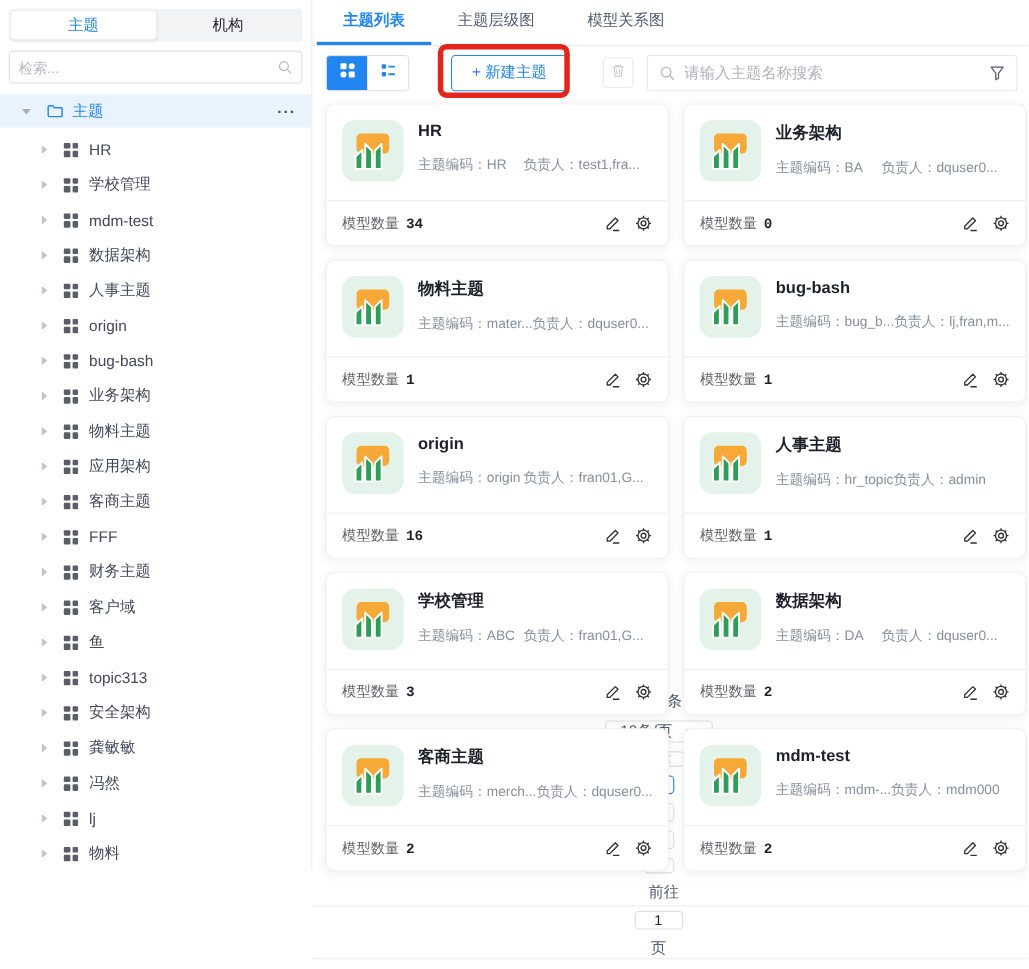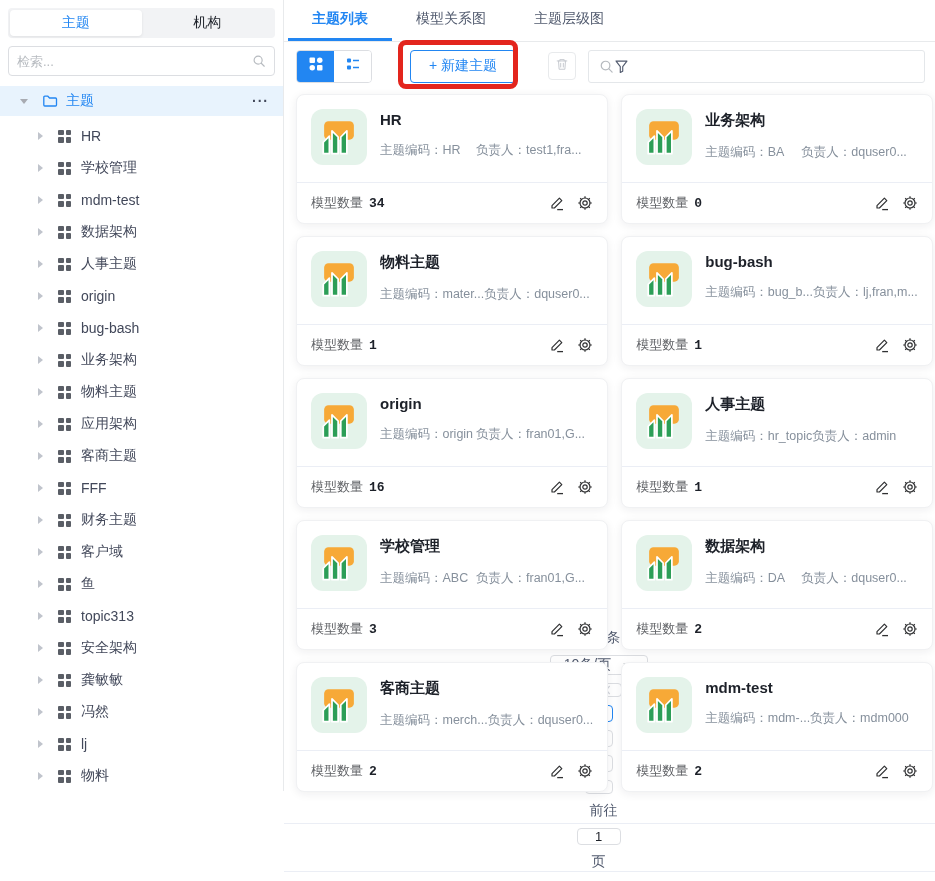--- a/index.html
+++ b/index.html
@@ -363,25 +363,25 @@
 
   <main class="main">
 
     <div class="tabbar">
 
         <div class="mtab active">
           <span>主题列表</span>
         </div>
 
         <div class="mtab">
+          <span>主题层级图</span>
+        </div>
+
+        <div class="mtab">
           <span>模型关系图</span>
-        </div>
-
-        <div class="mtab">
-          <span>主题层级图</span>
         </div>
 
     </div>
 
     <div class="toolbar">
       <div class="view-group">
         <div class="view-btn active">
           <span>
             <svg width="16" height="16" viewBox="0 0 16 16" fill="currentColor">
                 <rect x="1.5" y="1.5" width="5.5" height="5.5" rx="1"></rect>
@@ -413,20 +413,21 @@
         </span>
       </div>
 
       <div class="main-search">
         <span class="icon-gray">
           <svg width="15" height="15" viewBox="0 0 16 16">
               <circle cx="7" cy="7" r="4.6" fill="none" stroke="currentColor" stroke-width="1.3"></circle>
               <line x1="10.6" y1="10.6" x2="14" y2="14" stroke="currentColor" stroke-width="1.3" stroke-linecap="round"></line>
             </svg>
         </span>
+        <input type="text" placeholder="请输入主题名称搜索" style="">
         <span class="funnel">
           <svg width="15" height="15" viewBox="0 0 16 16">
               <path d="M2.2 2.2h11.6l-4.5 5.9v4.9l-2.6 1.4V8.1z" fill="none" stroke="currentColor" stroke-width="1.2" stroke-linejoin="round"></path>
             </svg>
         </span>
       </div>
     </div>
 
     <div class="annotation"></div>
 

